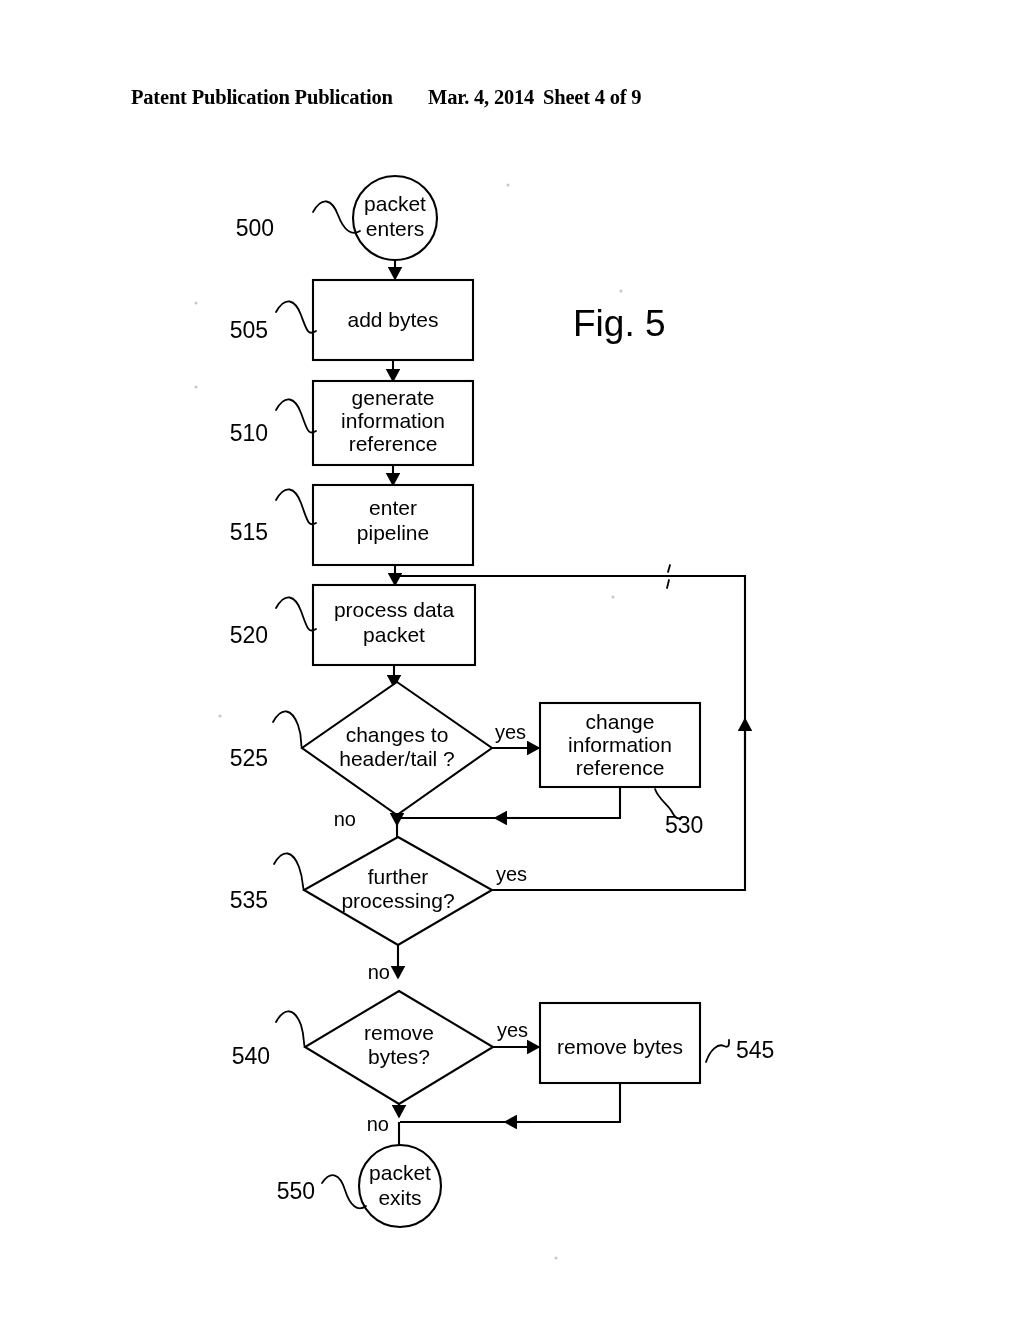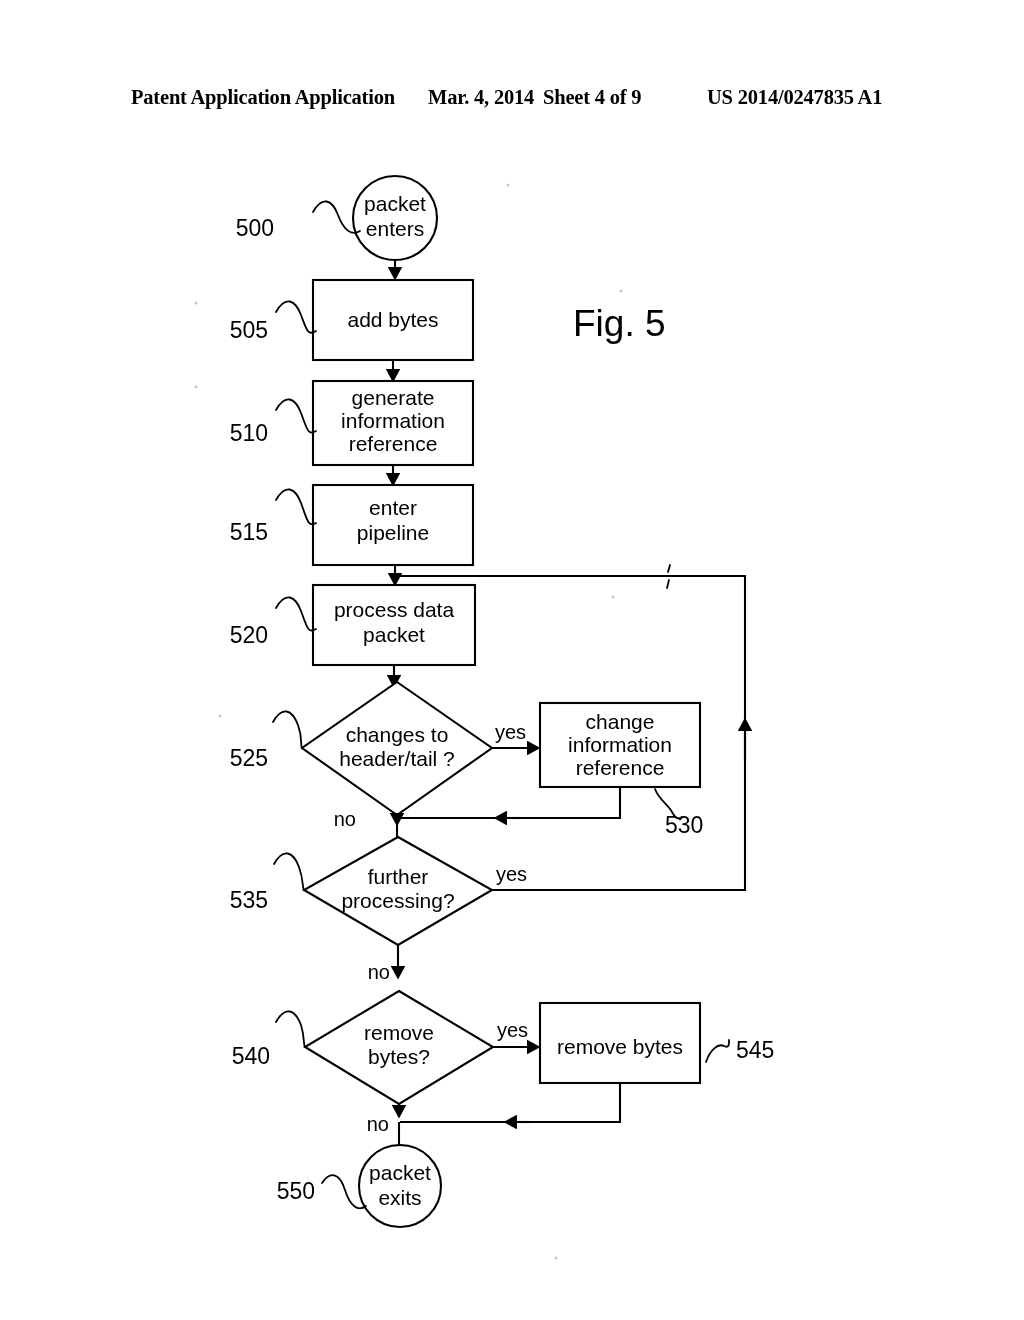--- a/index.html
+++ b/index.html
@@ -89,24 +89,23 @@
     stroke-width: 1.8;
     fill: none;
     stroke-linecap: round;
   }
   .speck { fill: #c9c9c9; }
 </style>
 </head>
 <body>
 
 <div id="page-header">
-  <span class="hdr-cell hdr-pub">Patent Application Application</span>
+  <span class="hdr-cell hdr-pub">Patent Publication Publication</span>
   <span class="hdr-cell hdr-date">Mar. 4, 2014</span>
   <span class="hdr-cell hdr-sheet">Sheet 4 of 9</span>
-  <span class="hdr-cell hdr-num">US 2014/0247835 A1</span>
 </div>
 
 <div id="figure">
 <svg viewBox="0 0 1024 1320" xmlns="http://www.w3.org/2000/svg">
 
   <defs>
     <marker id="arrow" viewBox="0 0 12 12" refX="9" refY="6" markerWidth="7" markerHeight="7" orient="auto-start-reverse">
       <path d="M 0 0 L 11 6 L 0 12 z" fill="#000"></path>
     </marker>
   </defs>

